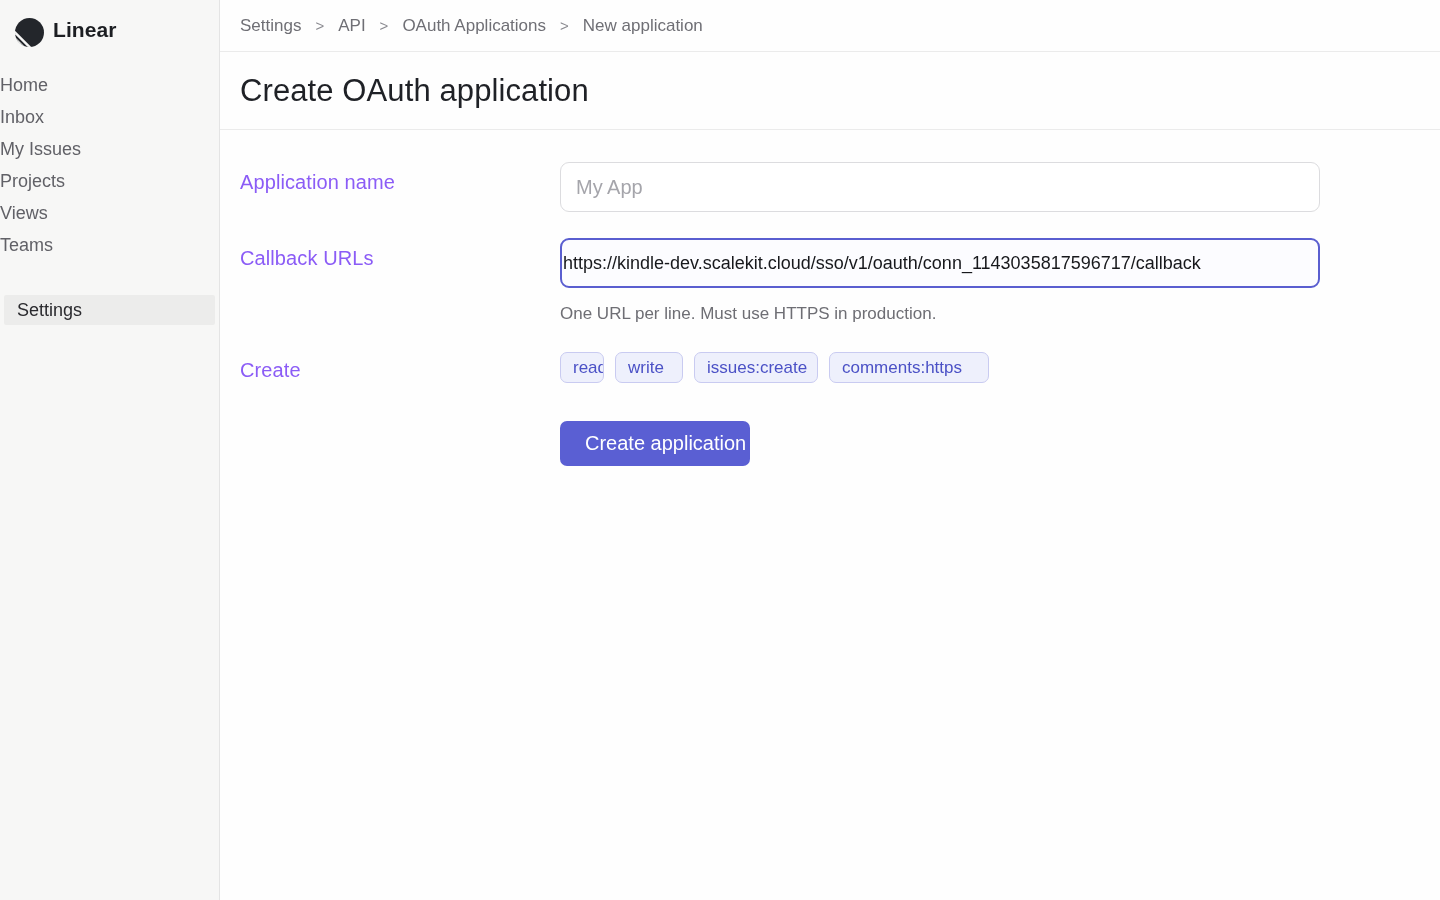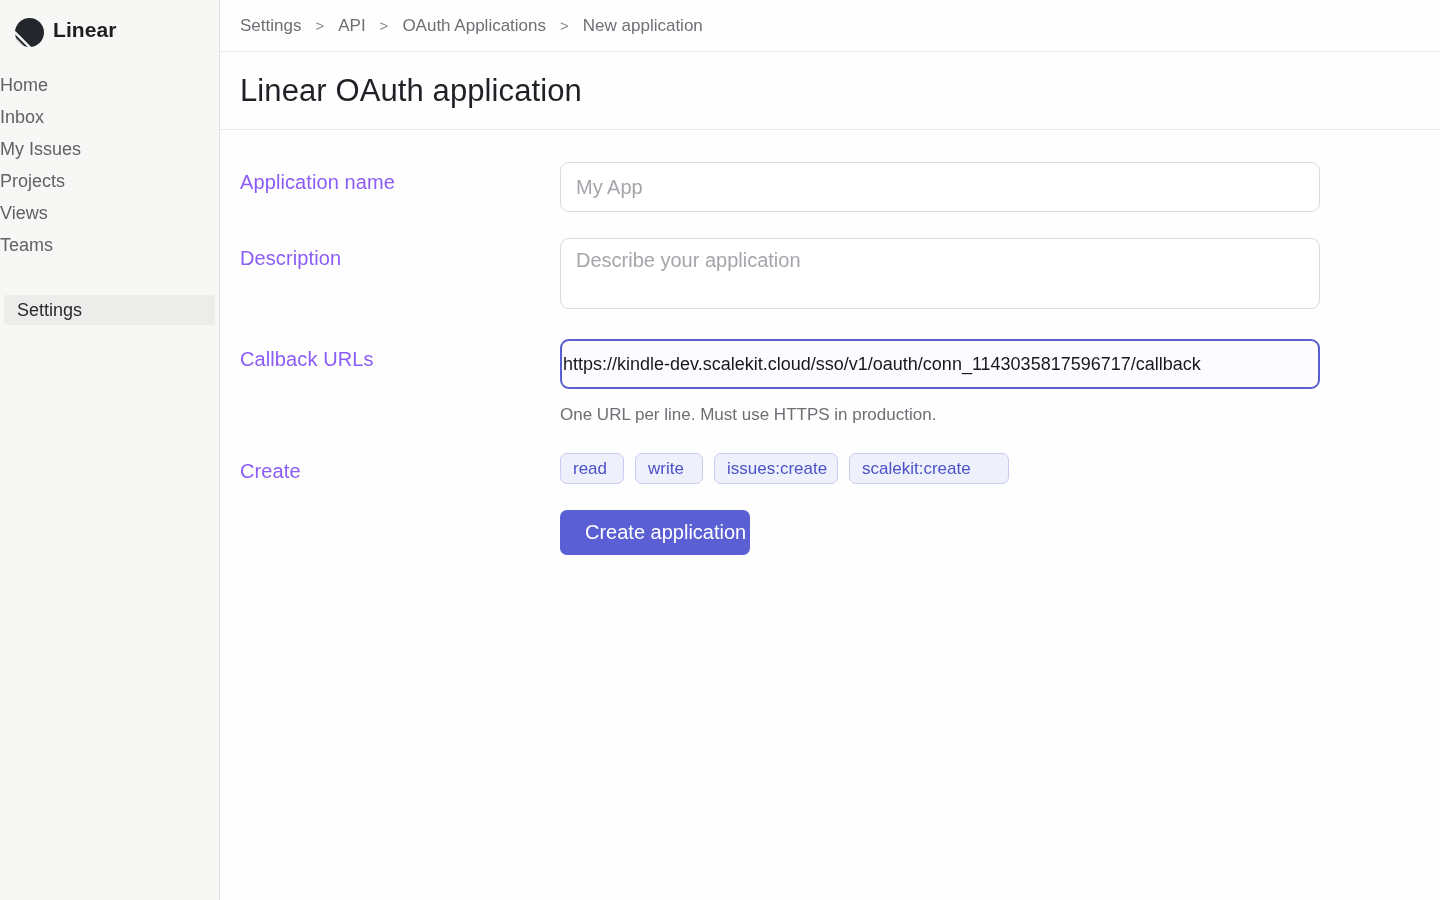--- a/index.html
+++ b/index.html
@@ -143,41 +143,42 @@
     border: 1px solid #c9cbf1;
     border-radius: 7px;
     background: #eef0fc;
     color: #4b51c6;
     font-size: 17px;
     padding-left: 12px;
     white-space: nowrap;
     overflow: hidden;
     cursor: pointer;
   }
-  .chip:nth-child(1) { width: 64px; }
+  .chip:nth-child(1) { width: 44px; text-align: center; }
   .chip:nth-child(2) { width: 68px; }
   .chip:nth-child(3) { width: 124px; }
   .chip:nth-child(4) { width: 160px; }
 
   .submit-row { margin-top: 24px; }
   .submit-btn {
     display: block;
     width: 190px;
     height: 45px;
     background: #5a5fd3;
     border: none;
     border-radius: 7px;
     color: #ffffff;
     font-family: "Liberation Sans", sans-serif;
     font-size: 20px;
     text-align: left;
     padding-left: 25px;
     white-space: nowrap;
     overflow: hidden;
     cursor: pointer;
+    margin-top: 12px;
   }
 </style>
 </head>
 <body>
 
 <aside class="sidebar">
   <div class="logo-row">
     <span>
       <svg class="logo-mark" viewBox="0 0 28 28" xmlns="http://www.w3.org/2000/svg">
         <defs>
@@ -215,54 +216,48 @@
       <span class="crumb-sep">&gt;</span>
       <span class="crumb">API</span>
       <span class="crumb-sep">&gt;</span>
       <span class="crumb">OAuth Applications</span>
       <span class="crumb-sep">&gt;</span>
       <span class="crumb">New application</span>
     </nav>
   </header>
 
   <section class="title-bar">
-    <h1 class="page-title">Linear OAuth application</h1>
+    <h1 class="page-title">Create OAuth application</h1>
   </section>
 
   <form class="form">
 
     <div class="form-row">
       <label class="field-label">Application name</label>
       <div>
         <input class="text-input" type="text" placeholder="My App" style="">
       </div>
     </div>
 
-    <div class="form-row">
-      <label class="field-label">Description</label>
-      <div>
-        <textarea class="text-area" placeholder="Describe your application" style=""></textarea>
-      </div>
-    </div>
 
     <div class="form-row">
       <label class="field-label">Callback URLs</label>
       <div>
         <input class="text-input input-focused" type="text" value="https://kindle-dev.scalekit.cloud/sso/v1/oauth/conn_1143035817596717/callback" style="">
         <div class="helper-text">One URL per line. Must use HTTPS in production.</div>
       </div>
     </div>
 
     <div class="form-row">
       <label class="field-label">Create</label>
       <div class="chips-row">
         <span class="chip">read</span>
         <span class="chip">write</span>
         <span class="chip">issues:create</span>
-        <span class="chip">scalekit:create</span>
+        <span class="chip">comments:https</span>
       </div>
     </div>
 
     <div class="form-row submit-row">
       <span></span>
       <div>
         <button class="submit-btn" type="button">Create application</button>
       </div>
     </div>
 

